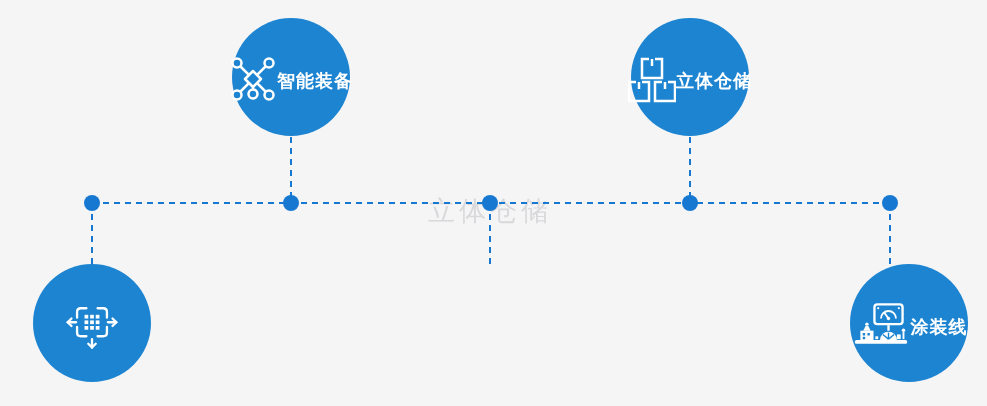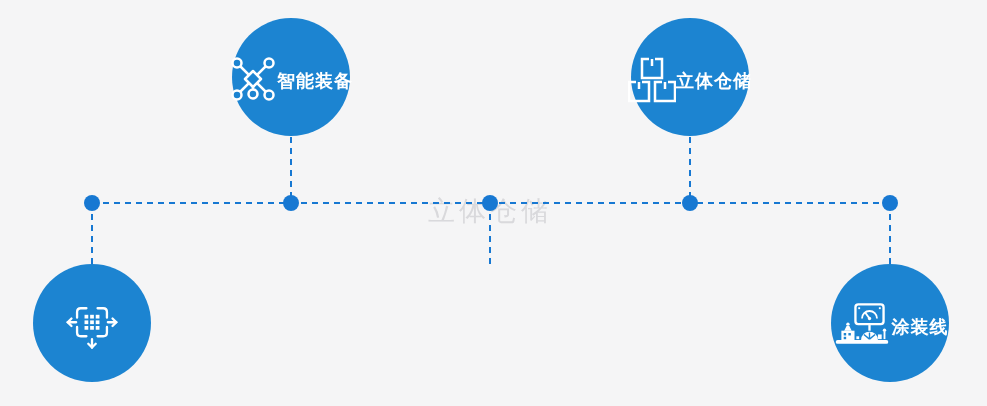--- a/index.html
+++ b/index.html
@@ -68,21 +68,21 @@
     font-size: 18px;
     font-weight: bold;
     letter-spacing: 1px;
     margin-top: 7px;
     white-space: nowrap;
   }
   .node-top-1    { left: 232px; top: 18px;  }
   .node-top-2    { left: 631px; top: 18px;  }
   .node-bottom-1 { left: 33px;  top: 264px; }
   .node-bottom-2 { left: 431px; top: 264px; }
-  .node-bottom-3 { left: 831px; top: 264px; }
+  .node-bottom-3 { left: 850px; top: 264px; }
 
   .ic { stroke: #ffffff; fill: none; stroke-width: 2.5; }
 </style>
 </head>
 <body>
 
 <div class="stage">
 
   <div class="watermark">立体仓储</div>
 

